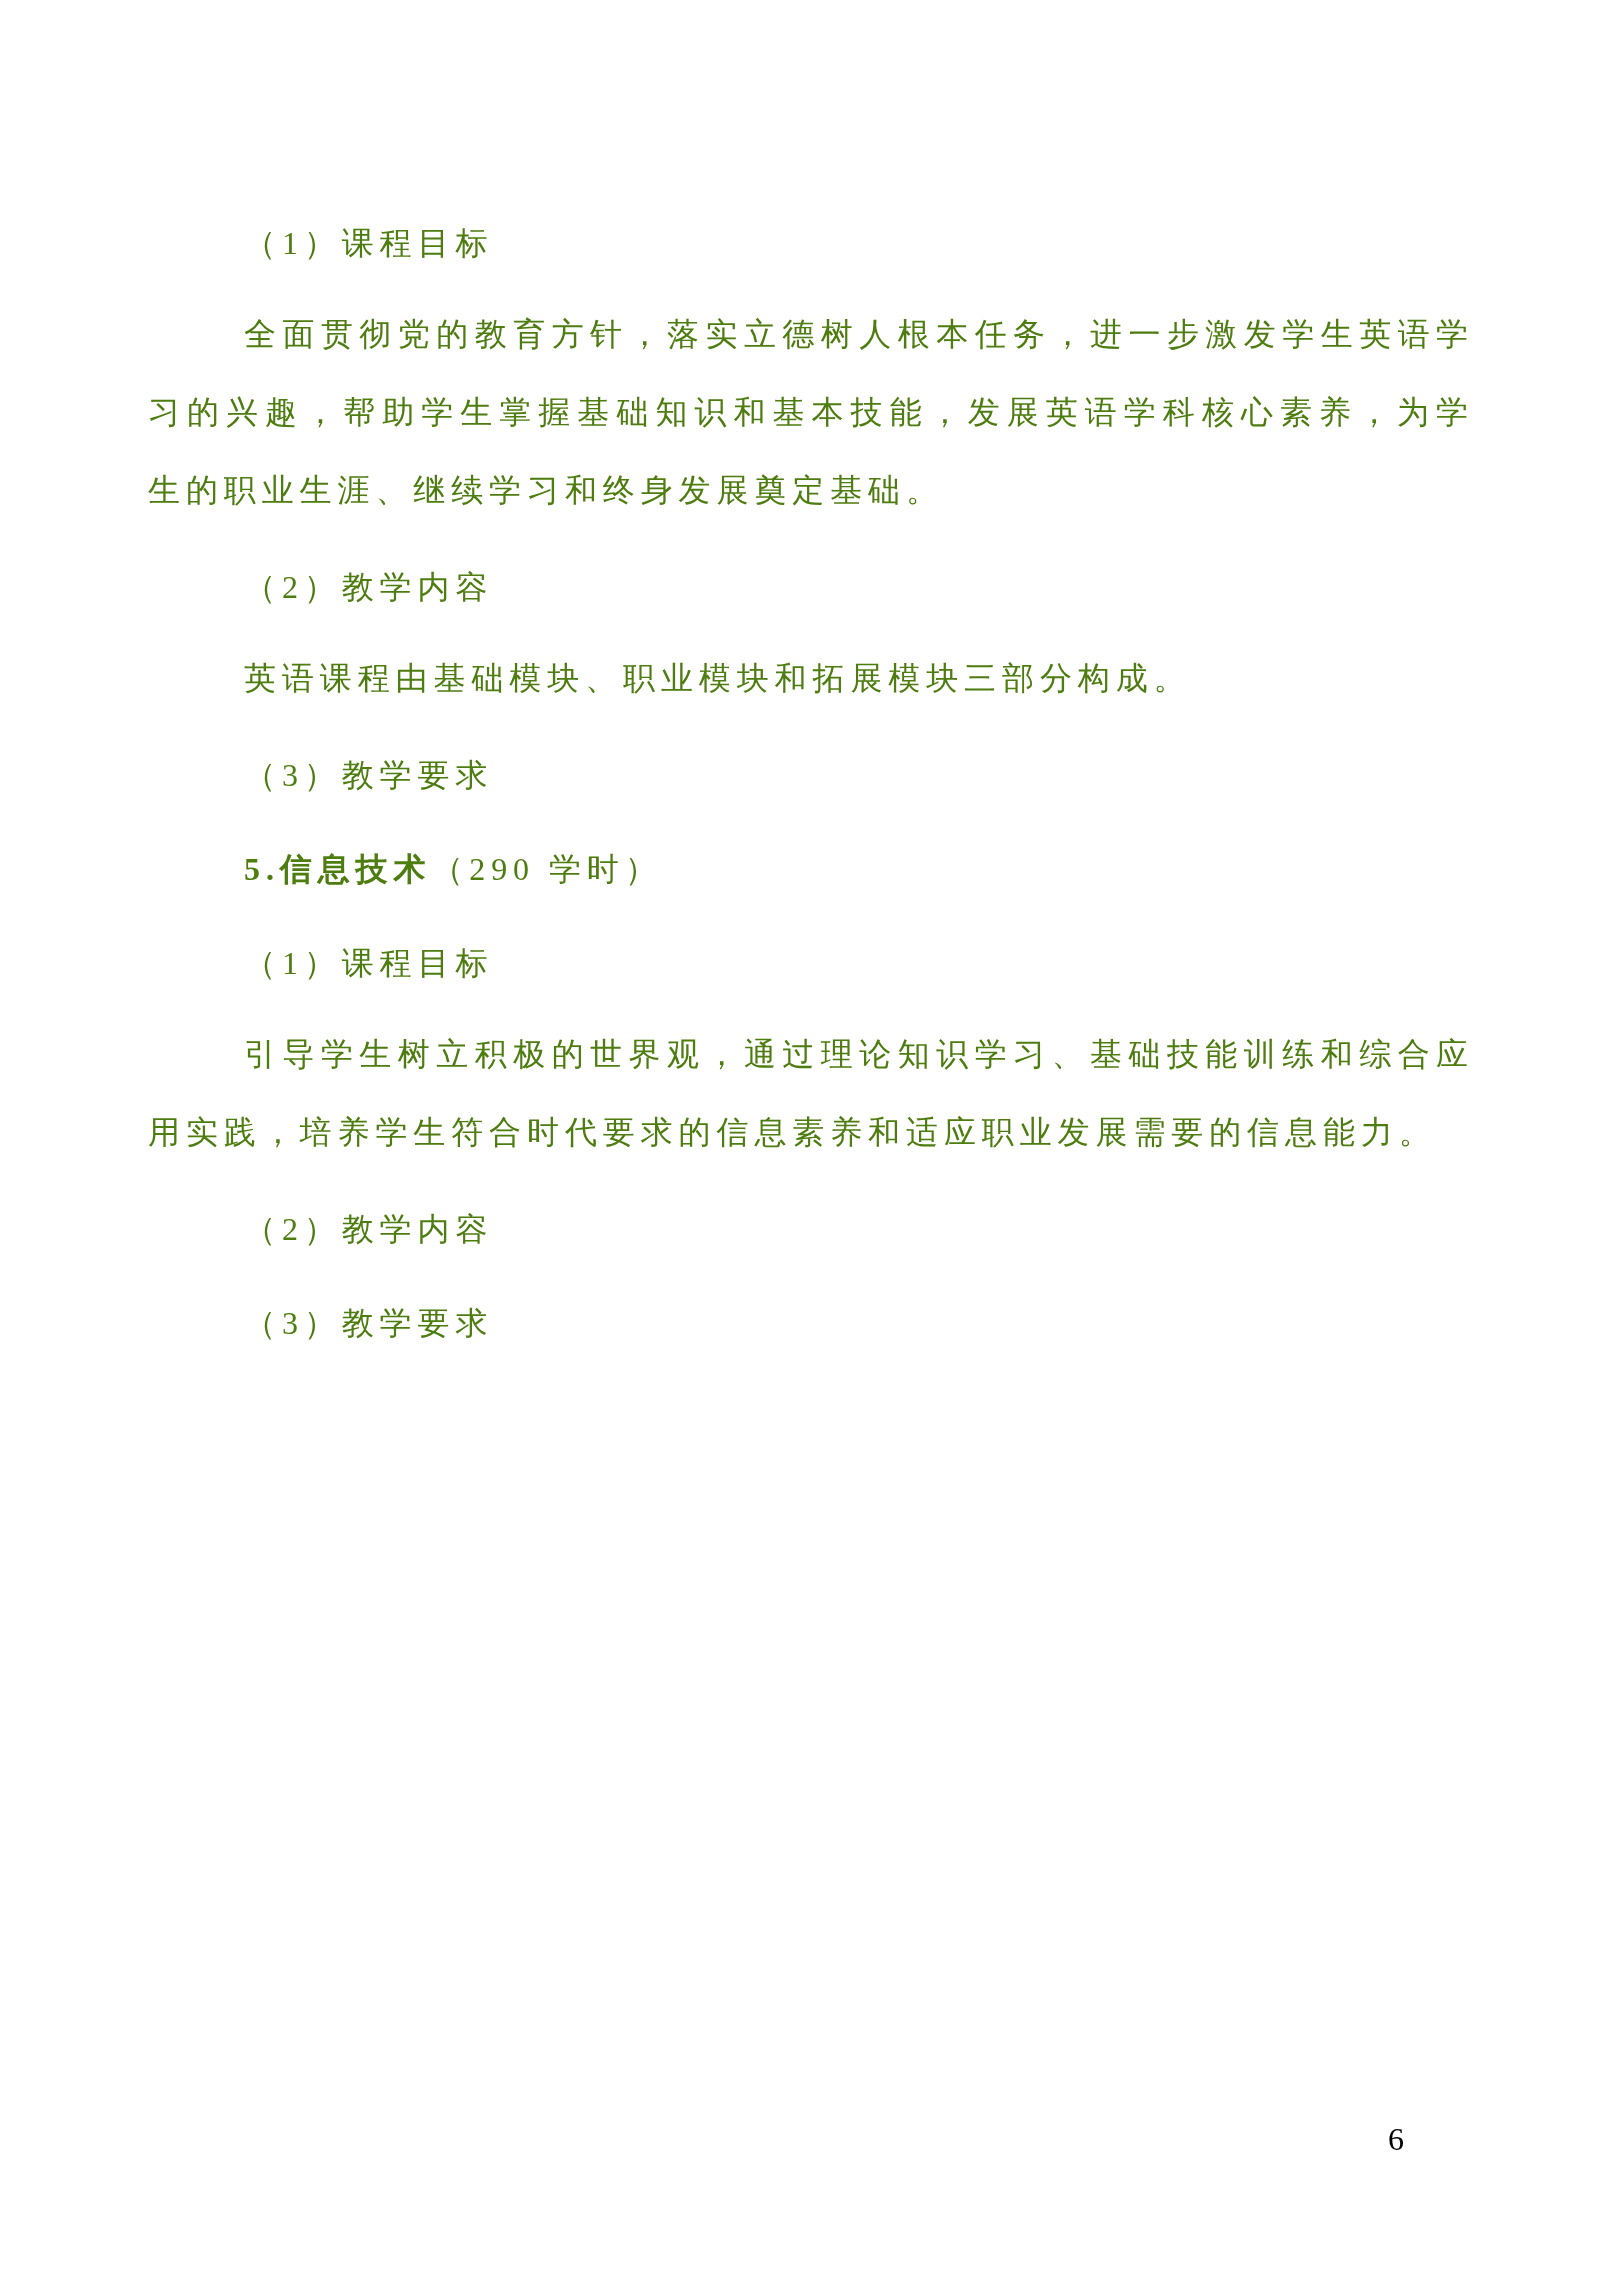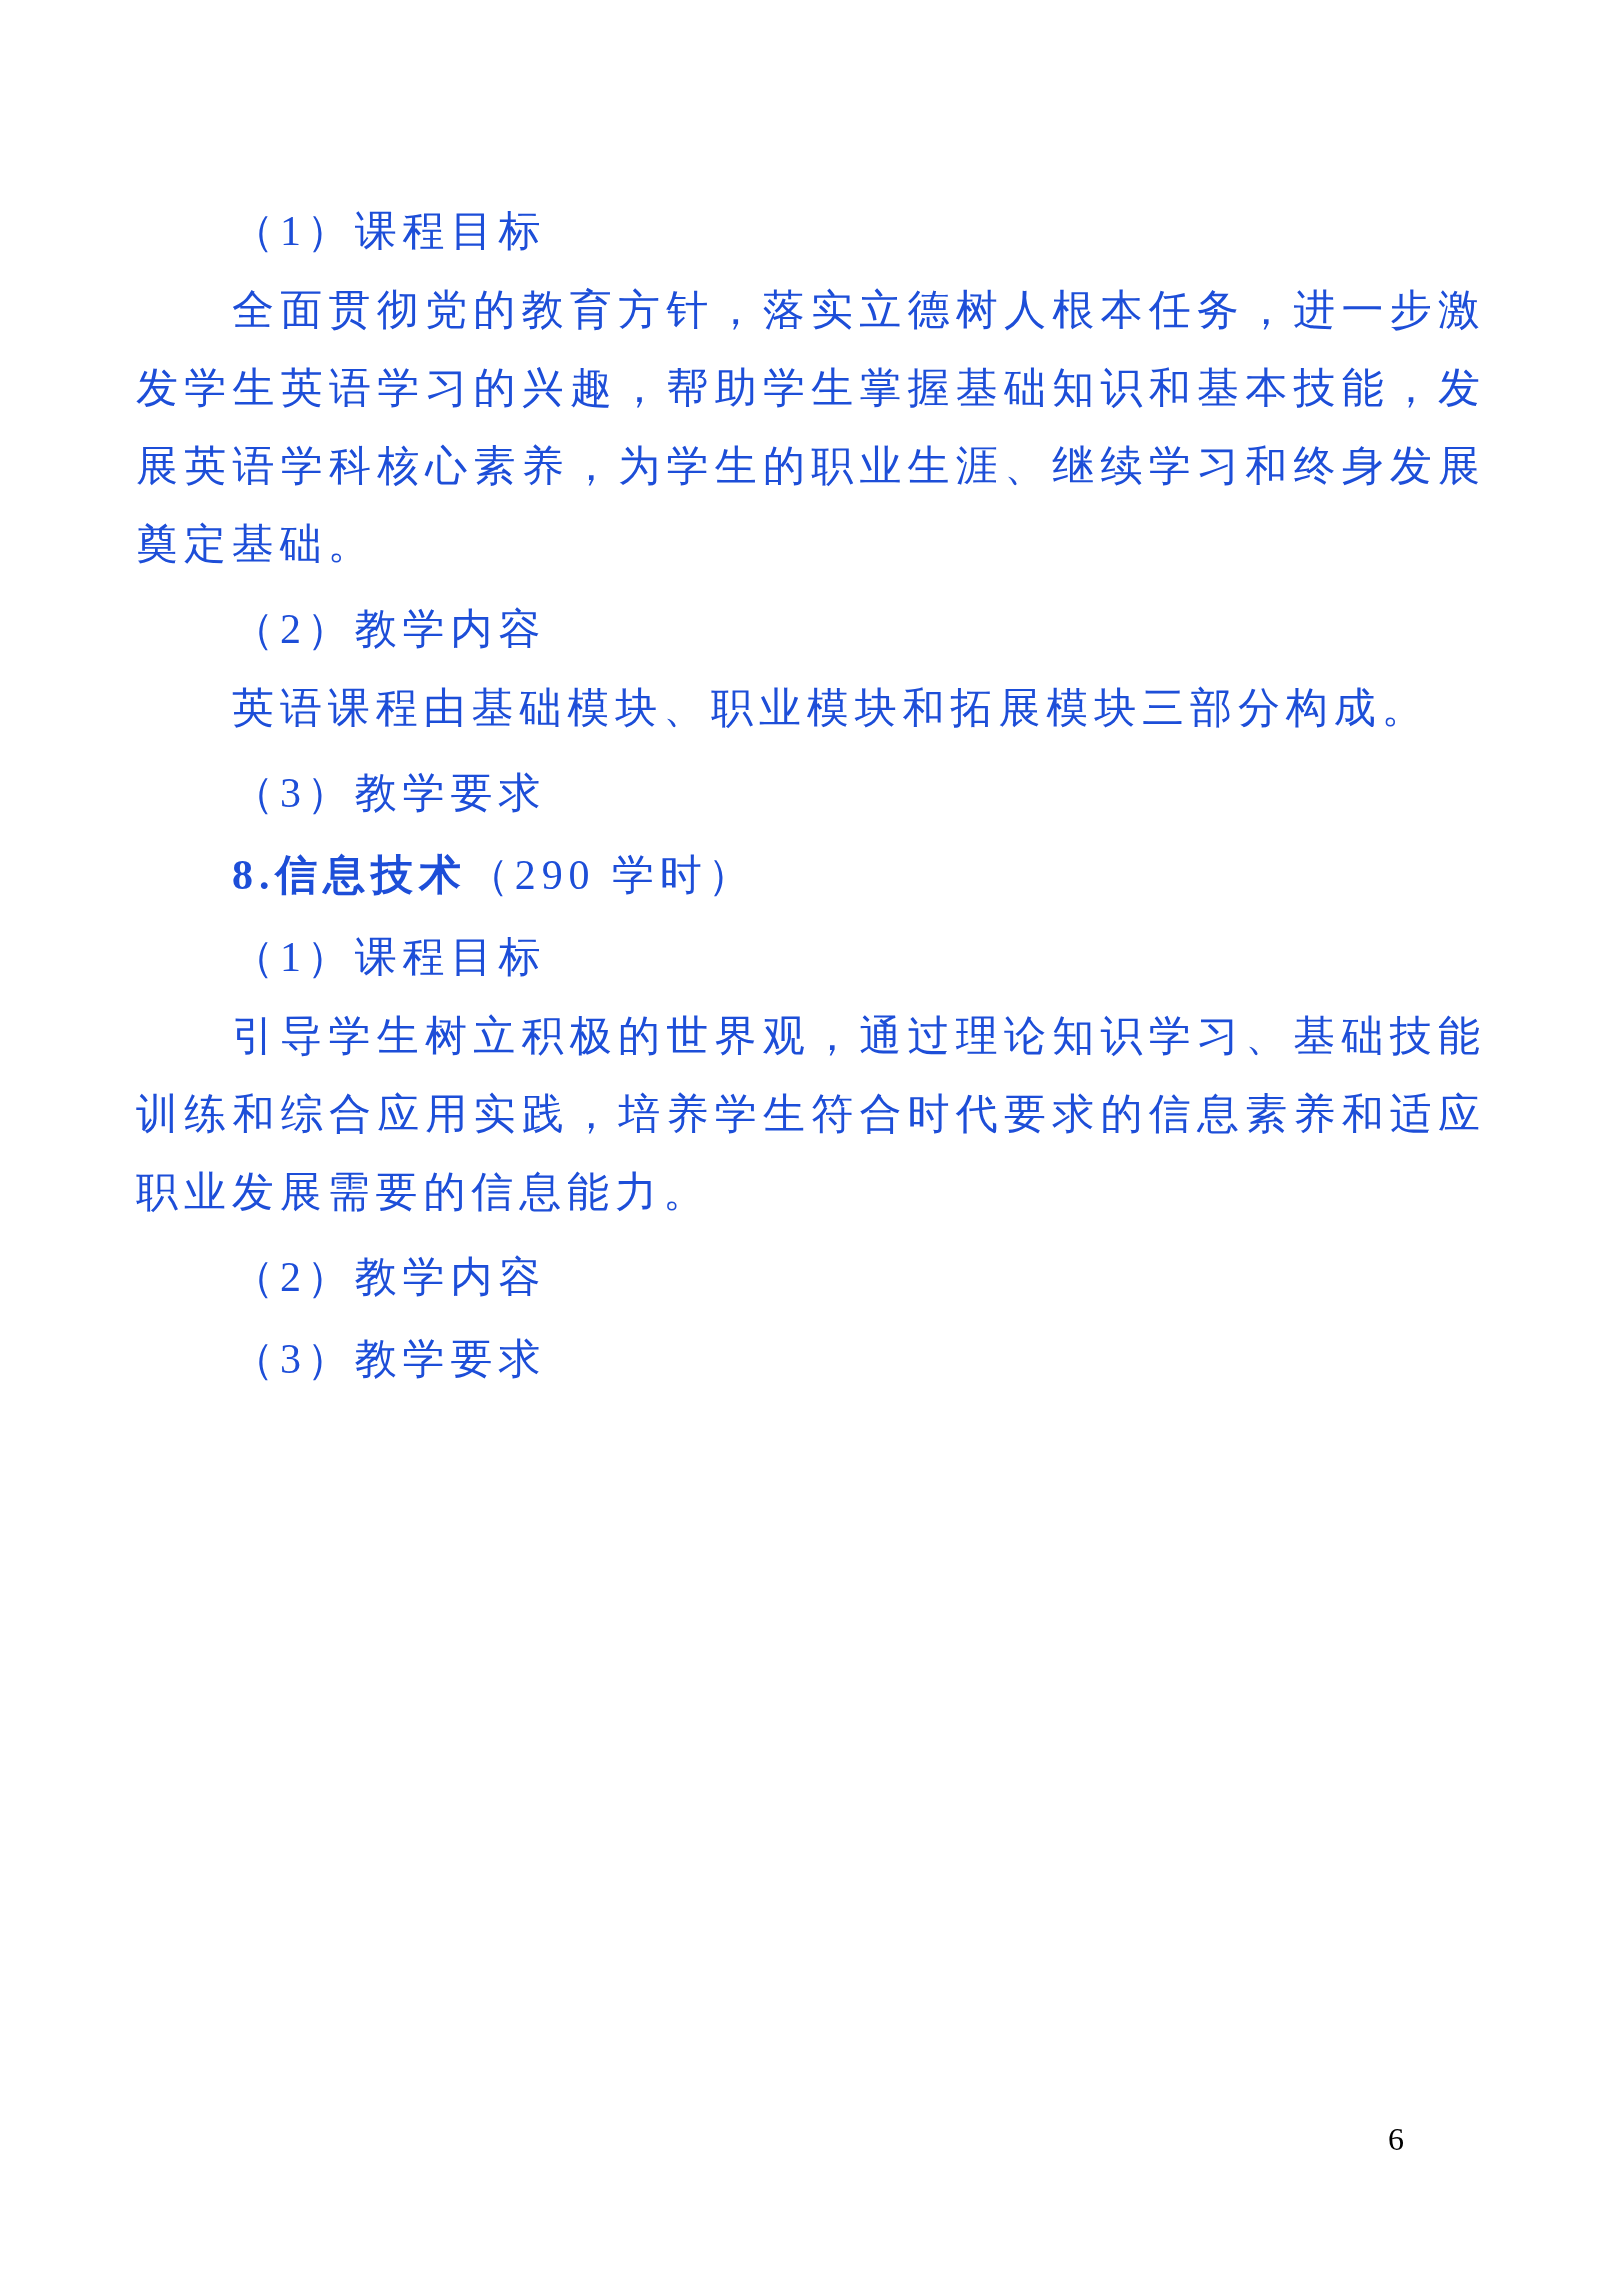--- a/index.html
+++ b/index.html
@@ -18,26 +18,26 @@
     color: #000000;
     overflow: hidden;
   }
   .doc-text {
     position: absolute;
     top: 188px;
     left: 132px;
     width: 1358px;
   }
   .doc-text p {
-    margin: 4px;
-    font-size: 42px;
+    margin: 16px;
+    font-size: 32px;
     line-height: 78px;
     letter-spacing: 5.9px;
     text-indent: 96px;
-    color: #1d4ed8;
+    color: #4d7c0f;
   }
   p.body-para {
     text-align: justify;
     font-family: Liberation Mono, monospace;
   }
   p.subheading,
   p.section-heading {
     text-align: left;
   }
   .section-heading .bold-part {
@@ -55,21 +55,21 @@
 </head>
 <body>
 
 <div class="page">
   <div class="doc-text">
     <p class="subheading">（1）课程目标</p>
     <p class="body-para">全面贯彻党的教育方针，落实立德树人根本任务，进一步激发学生英语学习的兴趣，帮助学生掌握基础知识和基本技能，发展英语学科核心素养，为学生的职业生涯、继续学习和终身发展奠定基础。</p>
     <p class="subheading">（2）教学内容</p>
     <p class="body-para">英语课程由基础模块、职业模块和拓展模块三部分构成。</p>
     <p class="subheading">（3）教学要求</p>
-    <p class="section-heading"><span class="bold-part">8.信息技术</span><span class="rest-part">（290 学时）</span></p>
+    <p class="section-heading"><span class="bold-part">5.信息技术</span><span class="rest-part">（290 学时）</span></p>
     <p class="subheading">（1）课程目标</p>
     <p class="body-para">引导学生树立积极的世界观，通过理论知识学习、基础技能训练和综合应用实践，培养学生符合时代要求的信息素养和适应职业发展需要的信息能力。</p>
     <p class="subheading">（2）教学内容</p>
     <p class="subheading">（3）教学要求</p>
   </div>
   <div class="page-number">6</div>
 </div>
 
 
 </body></html>

